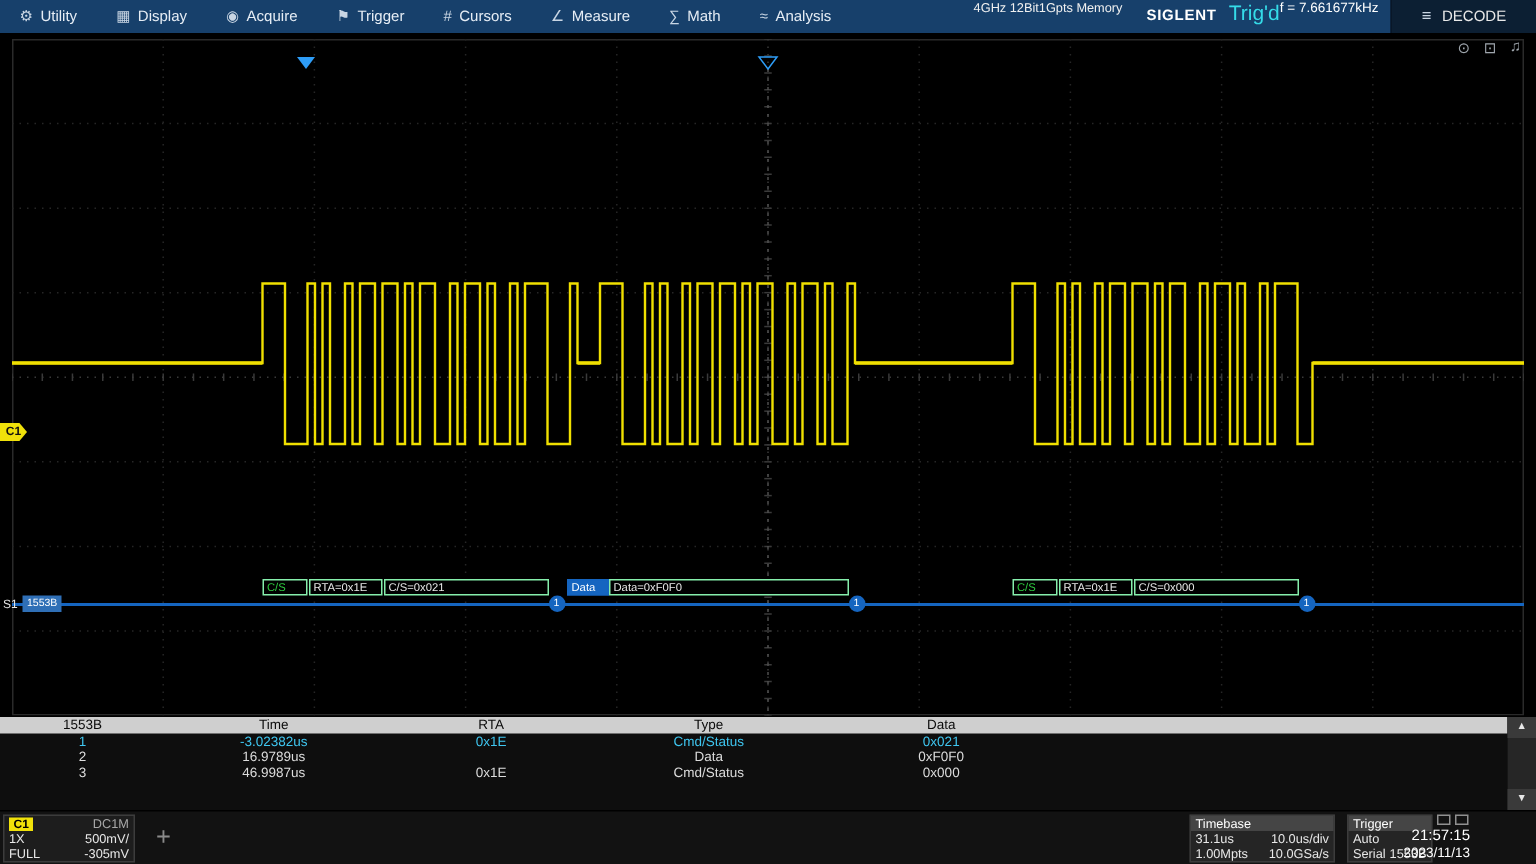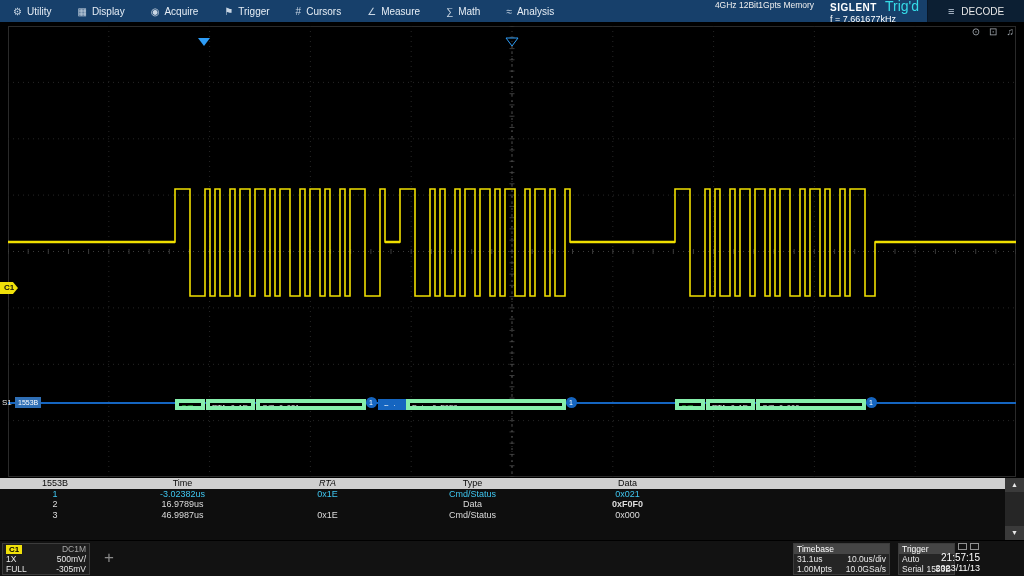--- a/index.html
+++ b/index.html
@@ -8,34 +8,34 @@
   font-family:"Liberation Sans",sans-serif}
 
 .menubar{position:absolute;left:0;top:0;width:1024px;height:22px;background:#17406b;
   display:flex;align-items:stretch}
 .menu-items{display:flex;align-items:stretch}
 .menu-item{display:flex;align-items:center;gap:5px;padding:0 13px;font-size:10px;color:#e6edf5;cursor:default}
 .mi-icon{font-size:10px;color:#c9d6e4}
 .mb-right{margin-left:auto;display:flex;align-items:stretch}
 .sysinfo{display:flex;flex-direction:row;justify-content:center;text-align:right;
   font-size:8.5px;line-height:10px;color:#f0f0f0;padding:0 8px}
-.brandblk{display:flex;flex-direction:column;justify-content:center;padding:0 8px;min-width:88px}
+.brandblk{display:flex;flex-direction:row;justify-content:center;padding:0 8px;min-width:88px}
 .brandrow{display:flex;align-items:baseline;gap:8px}
 .brand{font-size:10px;font-weight:bold;color:#fff;letter-spacing:.5px}
 .trigd{font-size:14px;color:#35dbe8}
 .freq{font-size:9px;color:#fff;line-height:10px}
 .decode-btn{width:97px;background:#0c1f33;border-left:1px solid #091728;display:flex;
   align-items:center;justify-content:center;gap:7px;font-size:10px;color:#e9e9e9;cursor:default}
 .decode-btn .mi-icon{font-size:11px}
 
 .plot{position:absolute;left:0;top:22px;width:1024px;height:456px;background:#000}
 .plot svg{position:absolute;left:8px;top:4px}
 .plot-icons{position:absolute;right:10px;top:4px;display:flex;gap:9px;color:#9fa6ad;font-size:10px}
 .dec-line{position:absolute;left:8px;top:380px;width:1008px;height:2px;background:#1565c0}
-.dec-box{position:absolute;height:11px;top:377px;background:#000;border:4px solid #86efac;
+.dec-box{position:absolute;height:11px;top:364px;background:#000;border:1px solid #86efac;
   font-size:7.5px;line-height:9px;color:#e8e8e8;padding:0 2px;white-space:nowrap;overflow:hidden}
 .dec-box.cs{color:#2ecc40}
 .dec-box.data{background:#1565c0;border-color:#1565c0;color:#fff}
 .dec-marker{position:absolute;top:375px;width:11px;height:11px;border-radius:50%;background:#1565c0;
   color:#fff;font-size:7px;line-height:11px;text-align:center}
 .s1-label{position:absolute;left:2px;top:376px;font-size:8px;color:#e8e8e8}
 .bus-tag{position:absolute;left:15px;top:375px;height:11px;padding:0 3px;background:#2f6fb6;
   color:#fff;font-size:7px;line-height:11px}
 .c1-marker{position:absolute;left:0;top:260px;width:18px;height:12px;background:#f0e10a;color:#111;
   font-size:8px;font-weight:bold;line-height:12px;text-align:center;
@@ -268,39 +268,39 @@
         <div class="dec-marker" style="left: 865.5px;">1</div>
       </div>
     <span class="s1-label">S1</span>
     <span class="bus-tag">1553B</span>
   </div>
 
   <div class="dtable">
     <div class="thead" id="thead">
         <div style="width: 110px;">1553B</div>
         <div style="width: 145px;">Time</div>
-        <div style="width: 145px; font-style: italic;">RTA</div>
+        <div style="width: 145px;">RTA</div>
         <div style="width: 145px;">Type</div>
         <div style="width: 165px;">Data</div>
       </div>
     <div id="tbody">
         <div class="trow sel">
           <div style="width: 110px;">1</div>
           <div style="width: 145px;">-3.02382us</div>
           <div style="width: 145px;">0x1E</div>
           <div style="width: 145px;">Cmd/Status</div>
           <div style="width: 165px;">0x021</div>
           <div style="width: 295px;"></div>
         </div>
         <div class="trow">
           <div style="width: 110px;">2</div>
           <div style="width: 145px;">16.9789us</div>
           <div style="width: 145px;"></div>
           <div style="width: 145px;">Data</div>
-          <div style="width: 165px; font-weight: bold;">0xF0F0</div>
+          <div style="width: 165px;">0xF0F0</div>
           <div style="width: 295px;"></div>
         </div>
         <div class="trow">
           <div style="width: 110px;">3</div>
           <div style="width: 145px;">46.9987us</div>
           <div style="width: 145px;">0x1E</div>
           <div style="width: 145px;">Cmd/Status</div>
           <div style="width: 165px;">0x000</div>
           <div style="width: 295px;"></div>
         </div>

